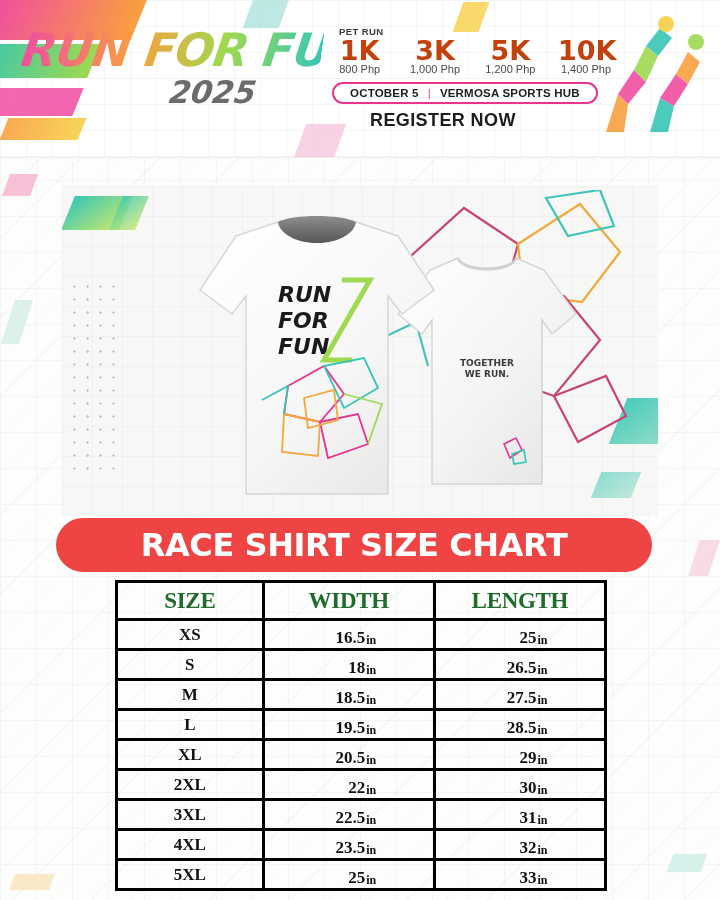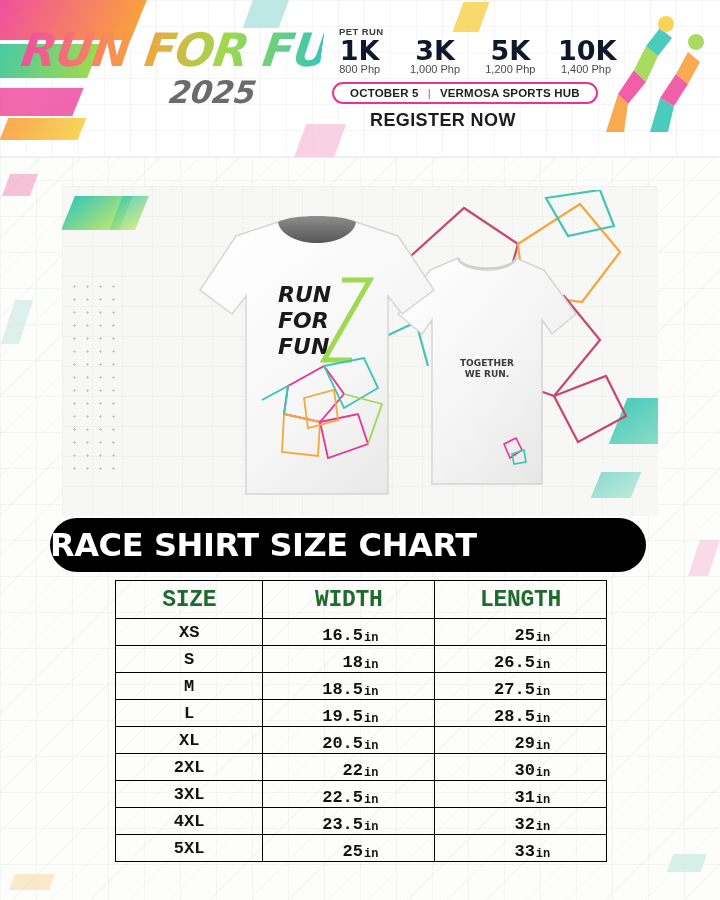--- a/index.html
+++ b/index.html
@@ -79,21 +79,21 @@
 
   .dist-block { position: absolute; top: 26px; left: 332px; width: 282px; }
   .pet-run {
     font-size: 9.5px; font-weight: 700; color: #3b3b3b; letter-spacing: .4px;
     margin-left: 7px;
   }
   .dist-row { display: flex; align-items: flex-end; gap: 20px; margin-top: -1px; }
   .dist { text-align: center; width: 56px; }
   .dist .d-k {
     font-family: "DejaVu Sans", sans-serif;
-    font-weight: 700; font-size: 27px; color: #0f172a; line-height: 29px;
+    font-weight: 700; font-size: 27px; color: #c2410c; line-height: 29px;
   }
   .dist .d-p { font-size: 11px; color: #4a4a4a; margin-top: -2px; }
   .pill {
     margin-top: 7px;
     display: inline-flex; align-items: center; justify-content: center; gap: 9px;
     background: #ffffff; border: 2px solid #e8338f; border-radius: 14px;
     height: 22px; padding: 3px 16px;
     font-size: 11.5px; font-weight: 700; color: #1d1d1d; letter-spacing: .2px;
   }
   .pill .sep { color: #e8338f; font-weight: 400; }
@@ -126,40 +126,40 @@
     opacity: .55;
   }
 
   .teal-chev { position:absolute; left:6px; top:10px; width:58px; height:34px; background:linear-gradient(135deg,#39c7b4,#c9e96b); transform: skewX(-22deg); }
   .teal-chev2 { position:absolute; left:54px; top:10px; width:26px; height:34px; background:linear-gradient(135deg,#39c7b4,#c9e96b); transform: skewX(-22deg); opacity:.8;}
   .teal-bar { position:absolute; left:556px; top:212px; width:70px; height:46px; background:linear-gradient(135deg,#39c7b4,#8fdcc6); transform: skewX(-22deg); opacity:.9;}
   .teal-bar2 { position:absolute; left:534px; top:286px; width:40px; height:26px; background:linear-gradient(135deg,#39c7b4,#8fdcc6); transform: skewX(-22deg); opacity:.55;}
 
   
   .ribbon {
-    position: absolute; top: 518px; left: 50px;
+    position: absolute; top: 518px; left: 56px;
     width: 596px; height: 54px;
-    background: #000000;
+    background: #ef4444;
     border-radius: 27px;
-    display: flex; align-items: center; justify-content: flex-start;
+    display: flex; align-items: center; justify-content: center;
   }
   .ribbon h1 {
     font-family: "DejaVu Sans", sans-serif;
     color: #ffffff; font-size: 32px; font-weight: 700; letter-spacing: -0.4px;
   }
 
   
   .table-wrap {
     position: absolute; top: 580px; left: 115px; width: 492px;
   }
   table { border-collapse: collapse; width: 100%; }
   th, td {
-    border: 1px solid #000000;
+    border: 3px solid #000000;
     text-align: center;
-    font-family: Liberation Mono, monospace;
+    font-family: Liberation Serif, serif;
   }
   thead th {
     color: #1f6b2e;
     font-size: 23px; font-weight: 700;
     height: 38px;
     letter-spacing: -0.3px;
   }
   tbody td {
     font-size: 17px; font-weight: 700; color: #111;
     height: 26px;

